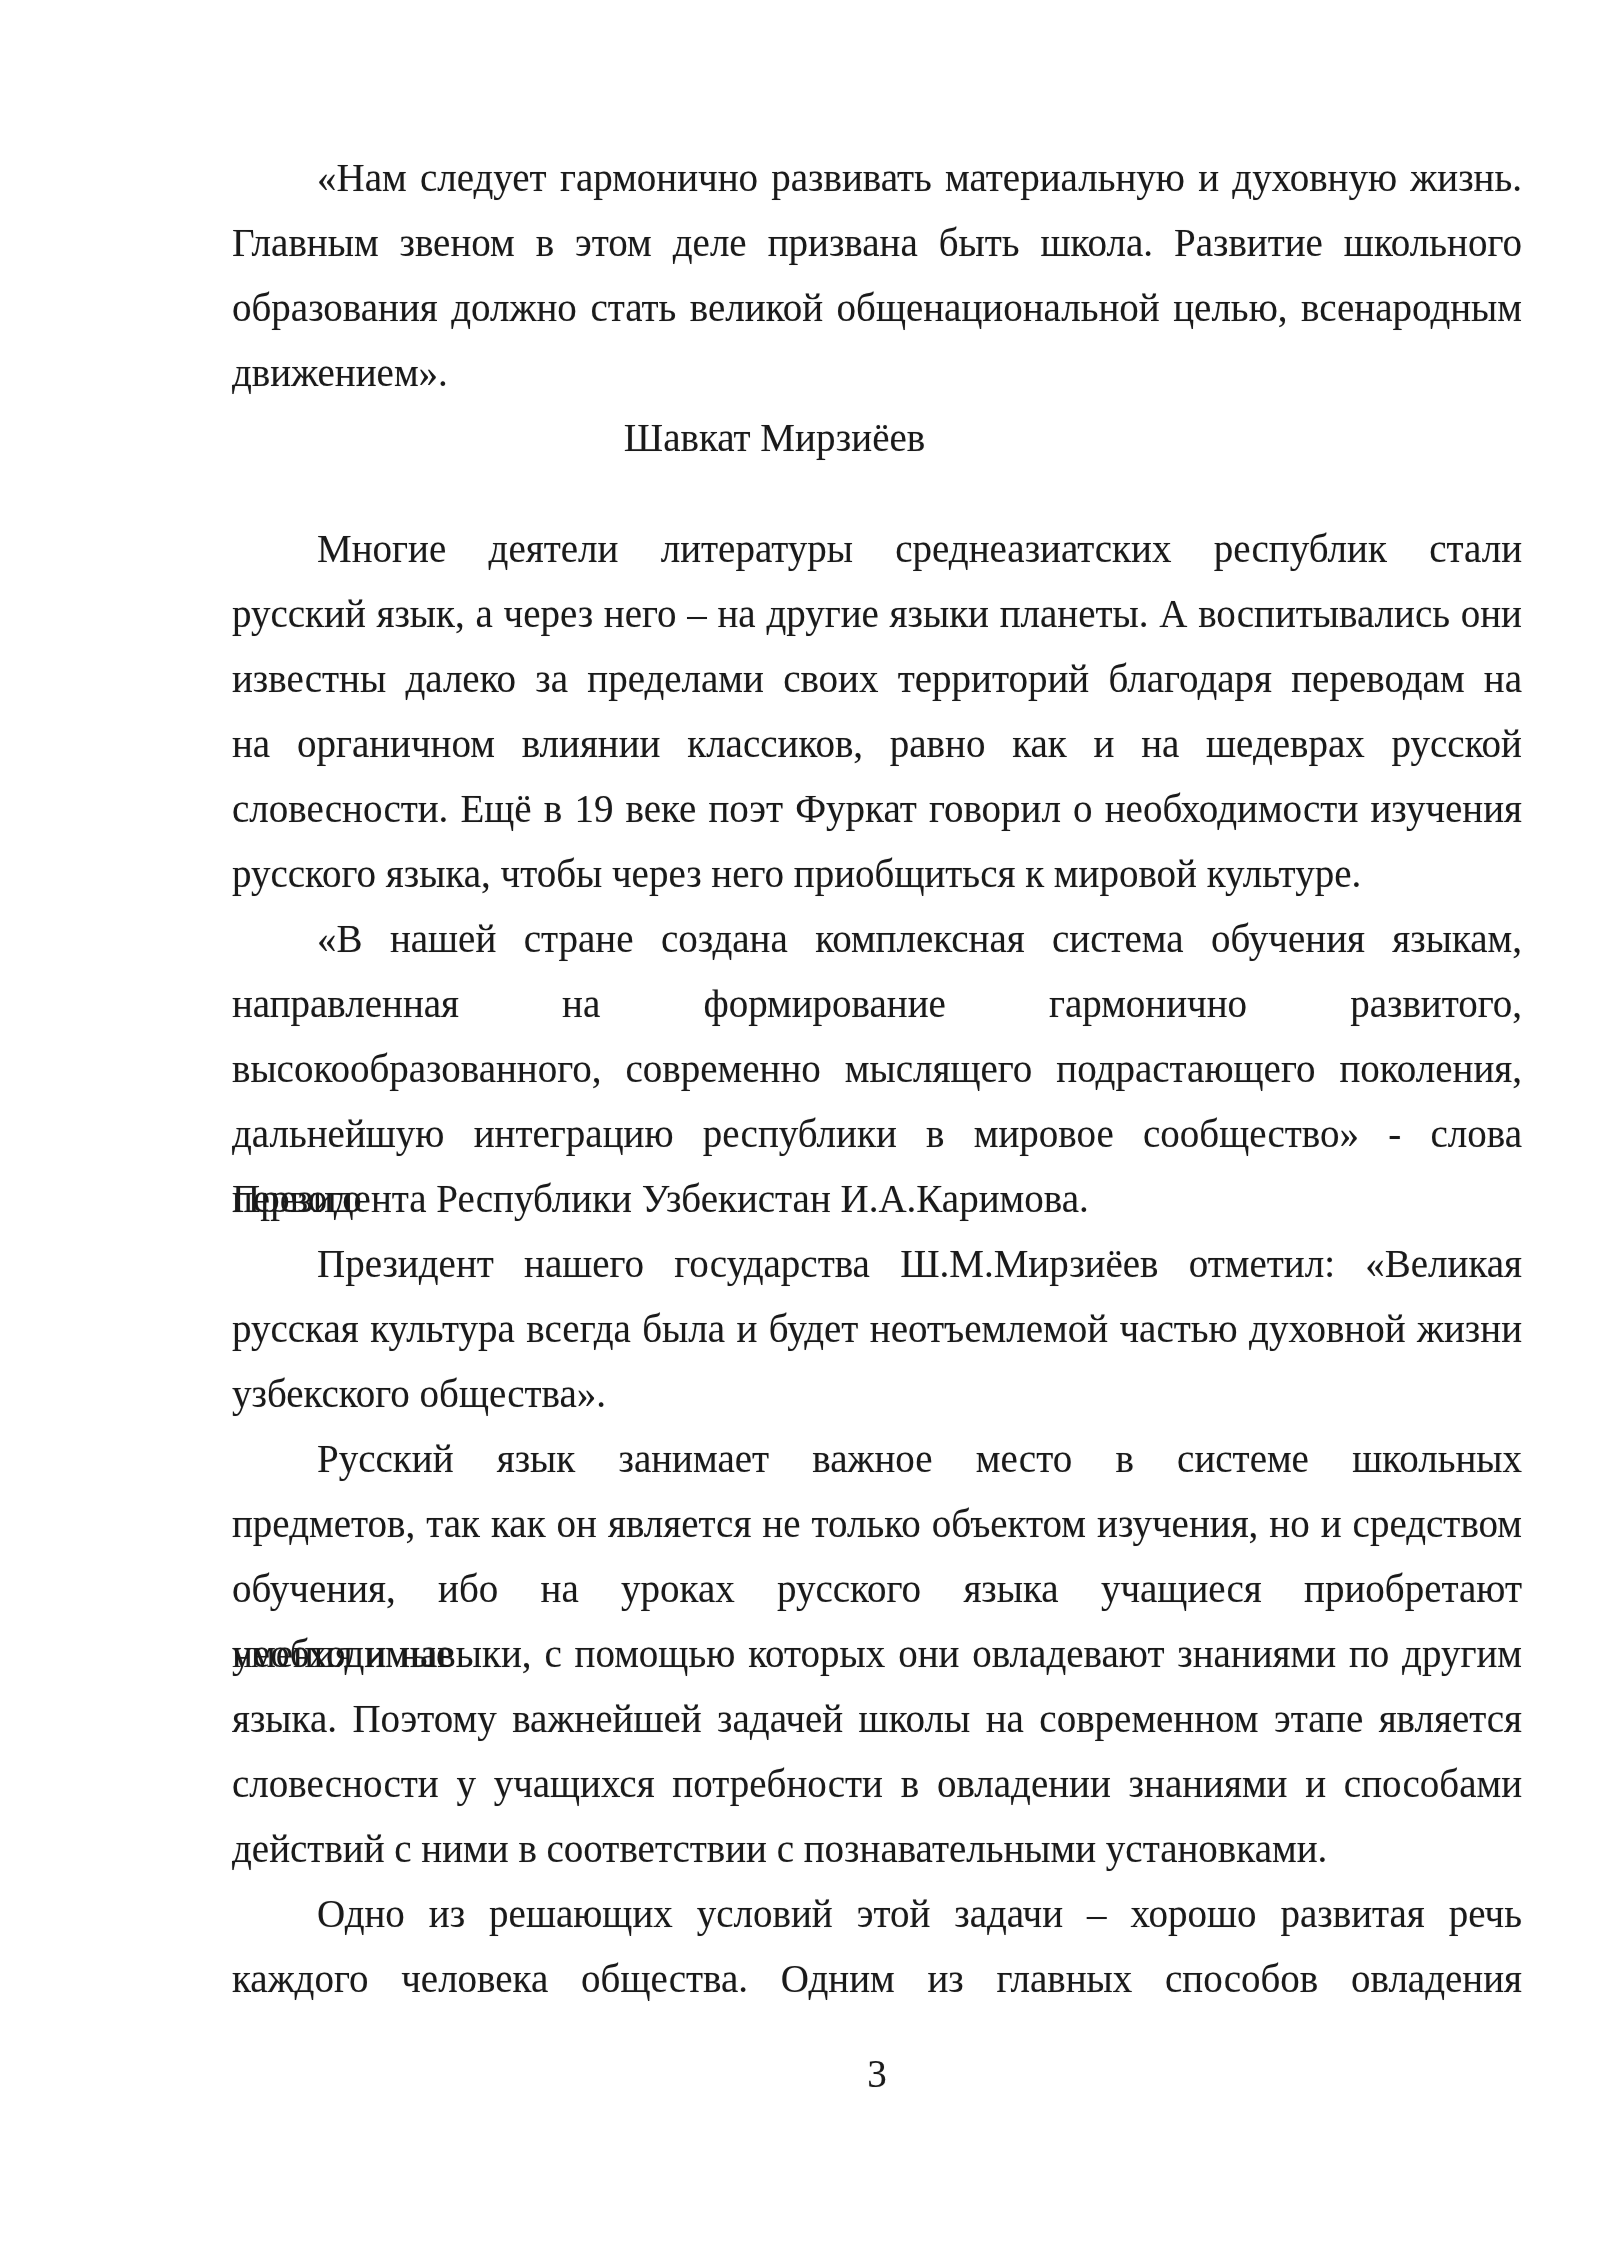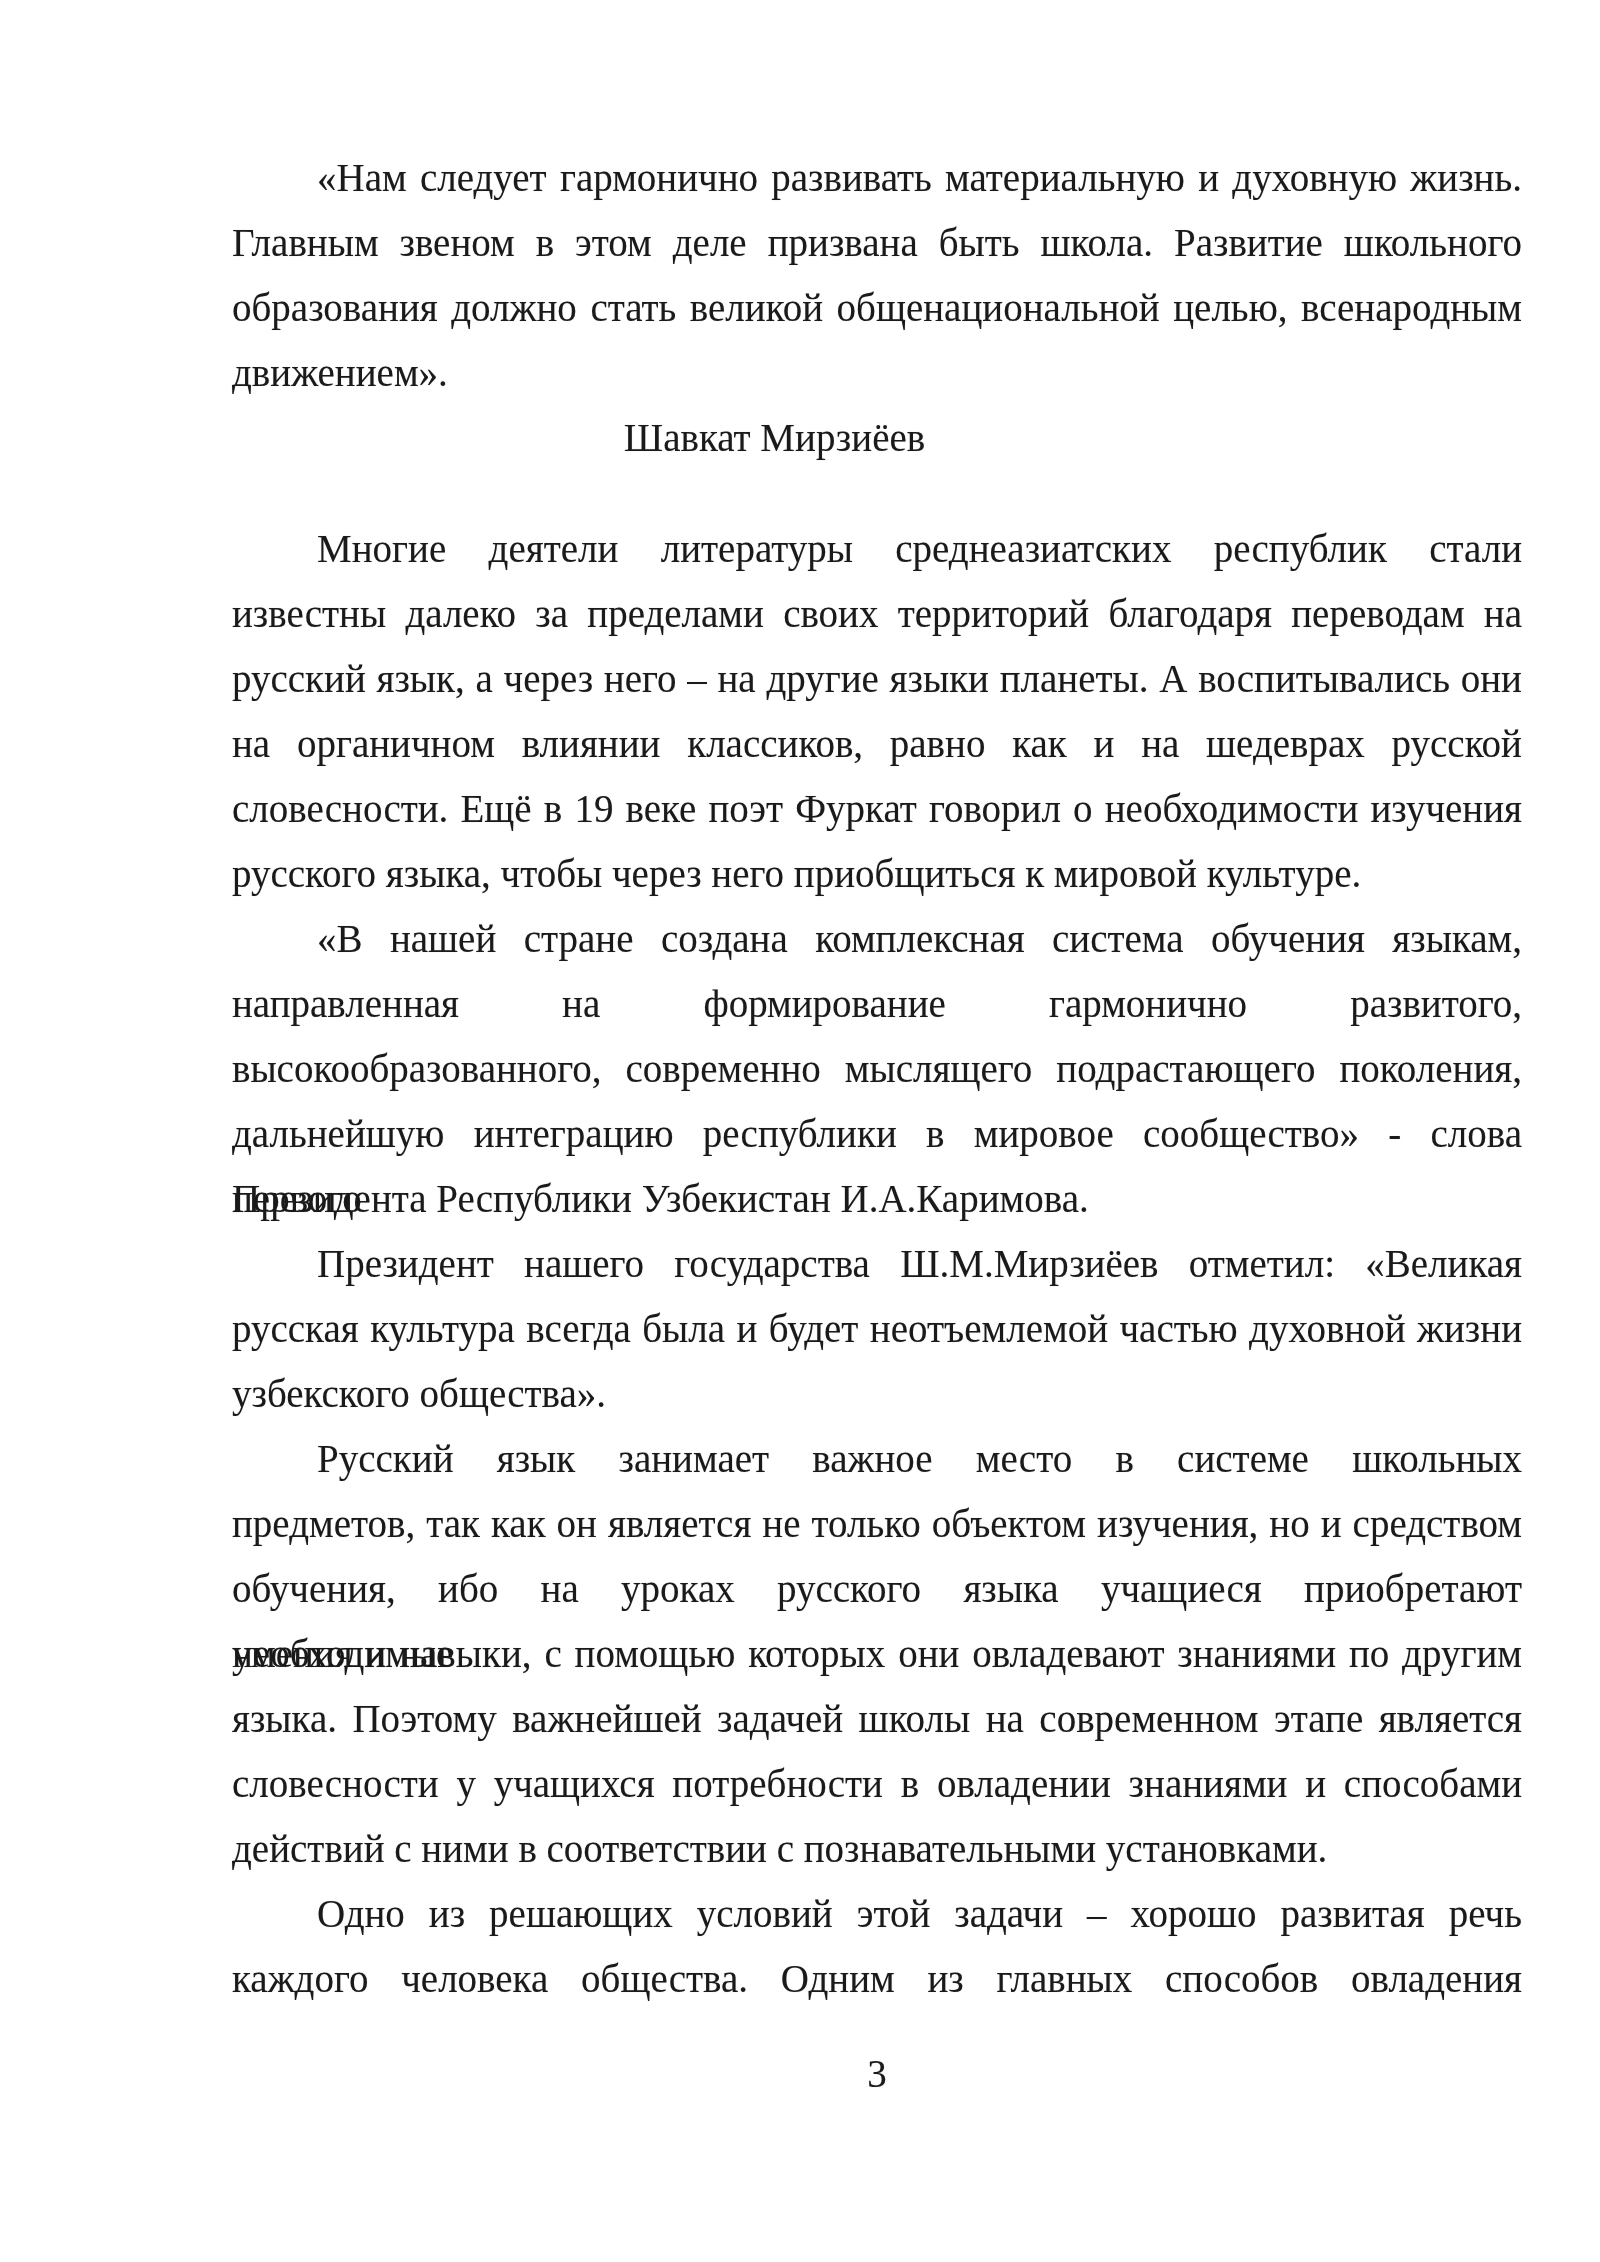--- a/index.html
+++ b/index.html
@@ -61,22 +61,22 @@
   <div class="content" id="doc">
       <div class="para">
         <div class="line first">«Нам следует гармонично развивать материальную и духовную жизнь.</div>
         <div class="line">Главным звеном в этом деле призвана быть школа. Развитие школьного</div>
         <div class="line">образования должно стать великой общенациональной целью, всенародным</div>
         <div class="line last">движением».</div>
       </div>
       <div class="attribution">Шавкат Мирзиёев</div>
       <div class="para">
         <div class="line first">Многие деятели литературы среднеазиатских республик стали</div>
+        <div class="line">русский язык, а через него – на другие языки планеты. А воспитывались они</div>
         <div class="line">известны далеко за пределами своих территорий благодаря переводам на</div>
-        <div class="line">русский язык, а через него – на другие языки планеты. А воспитывались они</div>
         <div class="line">на органичном влиянии классиков, равно как и на шедеврах русской</div>
         <div class="line">словесности. Ещё в 19 веке поэт Фуркат говорил о необходимости изучения</div>
         <div class="line last">русского языка, чтобы через него приобщиться к мировой культуре.</div>
       </div>
       <div class="para">
         <div class="line first">«В нашей стране создана комплексная система обучения языкам,</div>
         <div class="line">направленная на формирование гармонично развитого,</div>
         <div class="line">высокообразованного, современно мыслящего подрастающего поколения,</div>
         <div class="line">дальнейшую интеграцию республики в мировое сообщество» - слова первого</div>
         <div class="line last">Президента Республики Узбекистан И.А.Каримова.</div>

